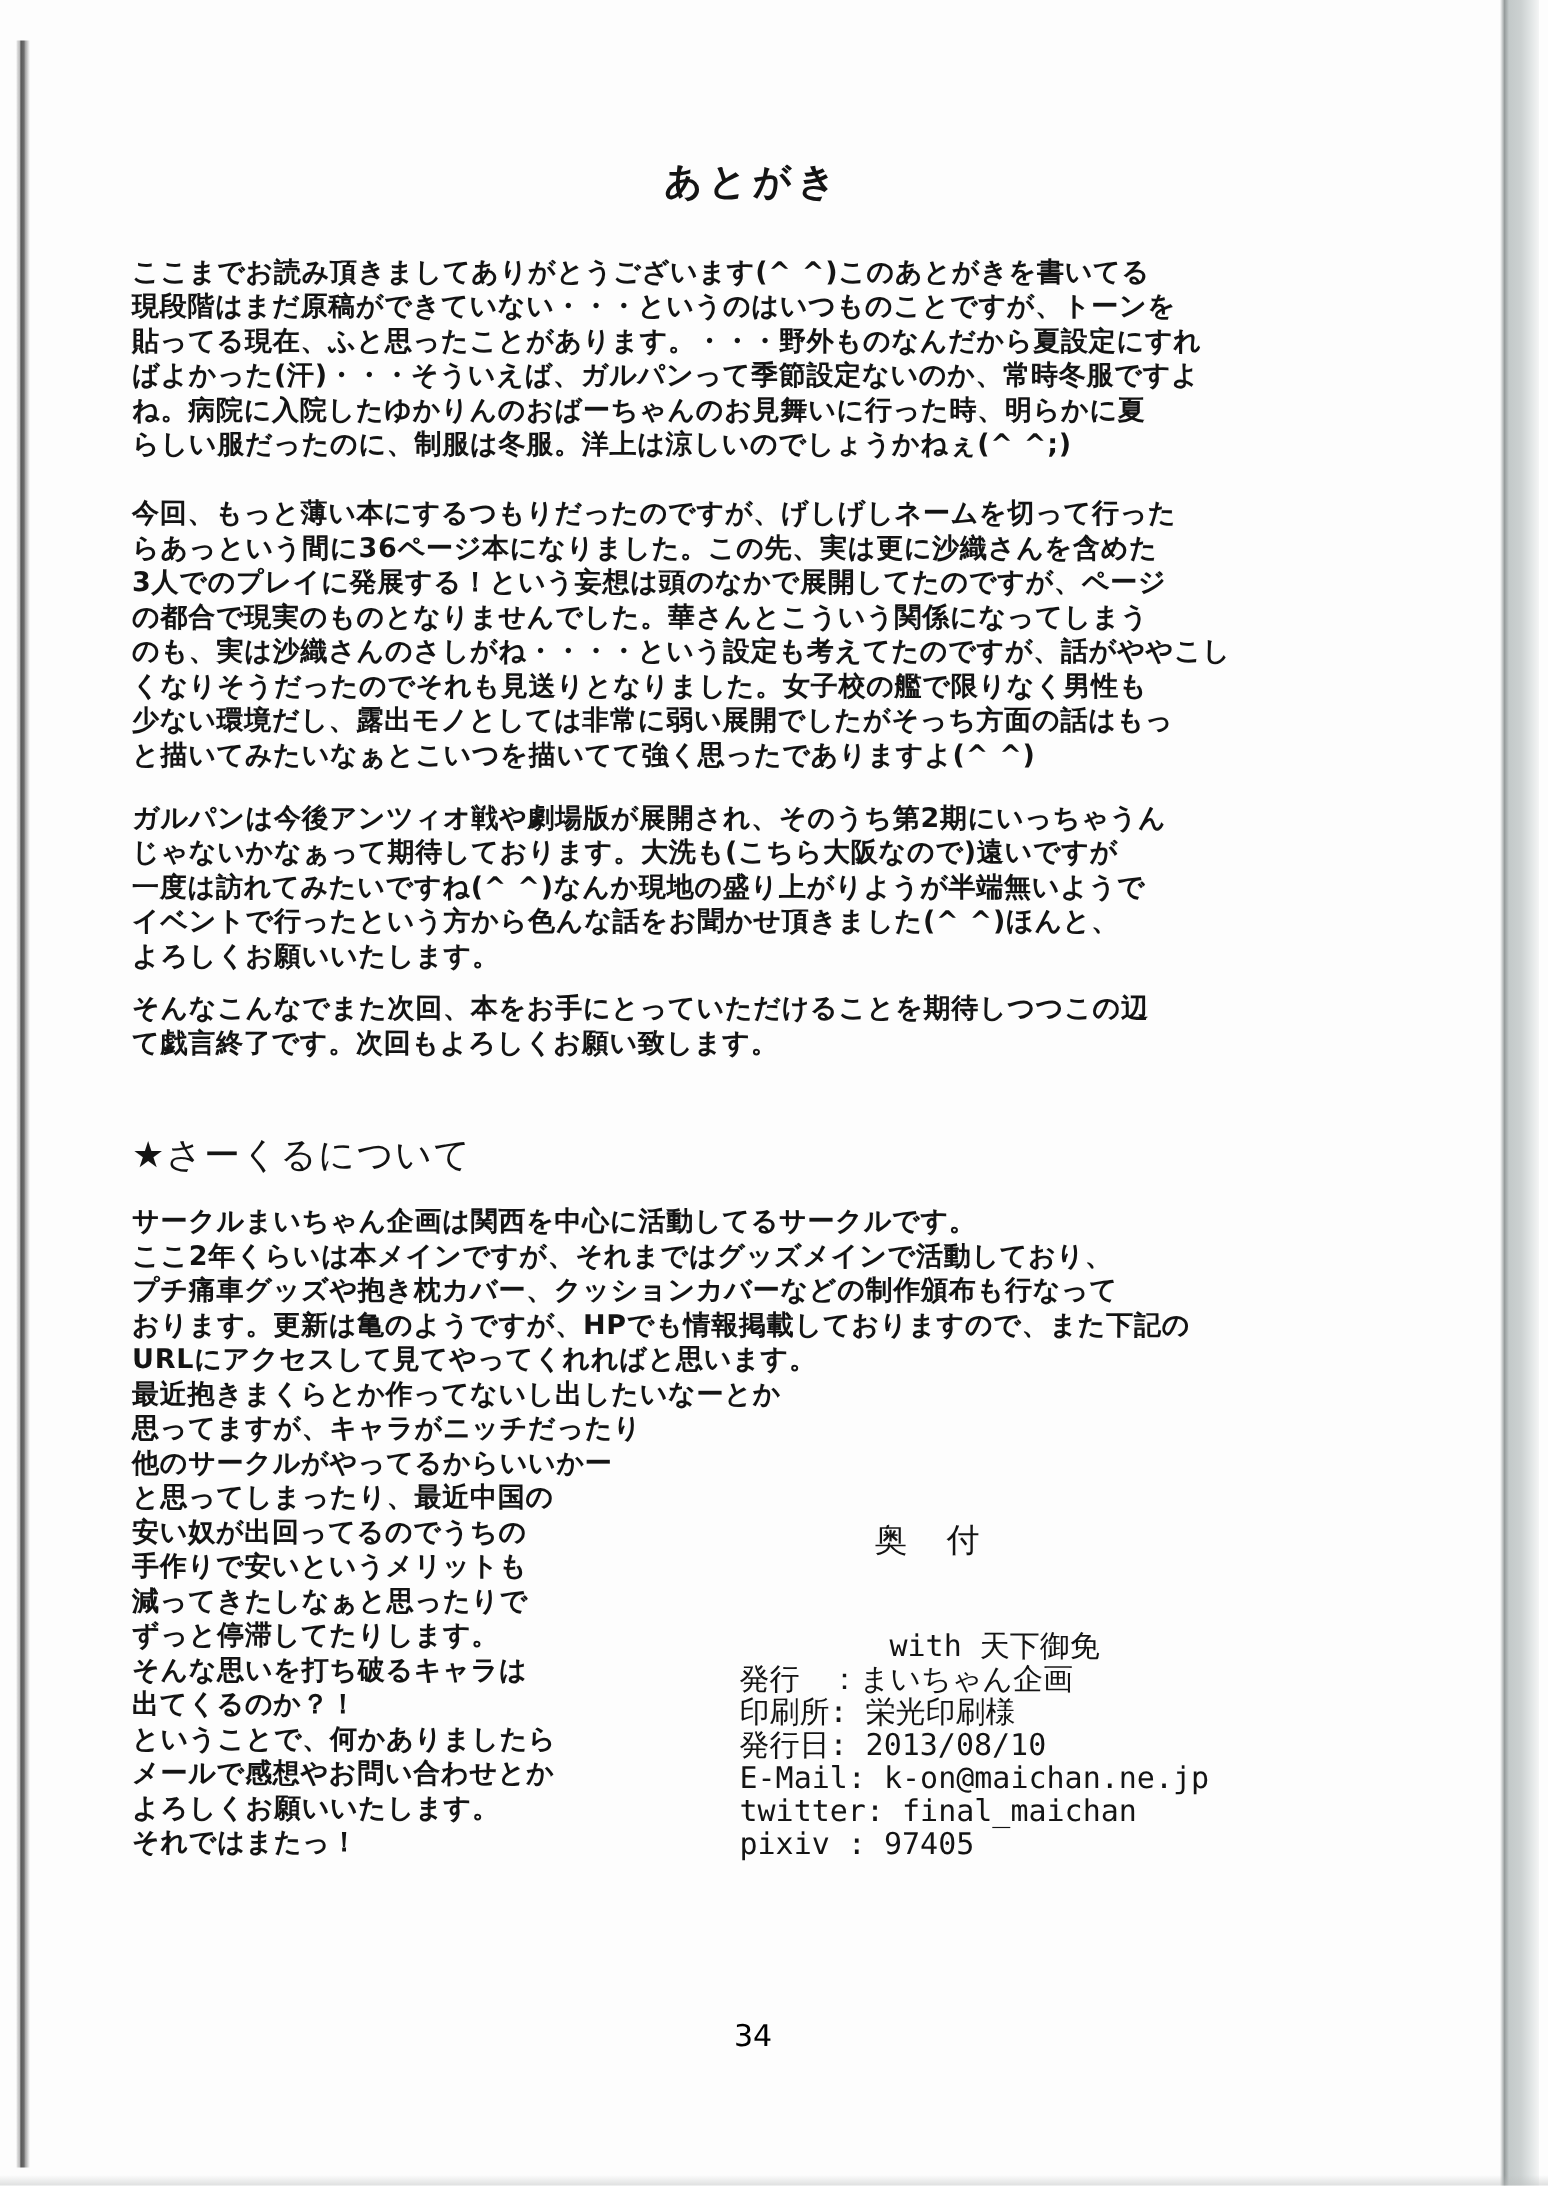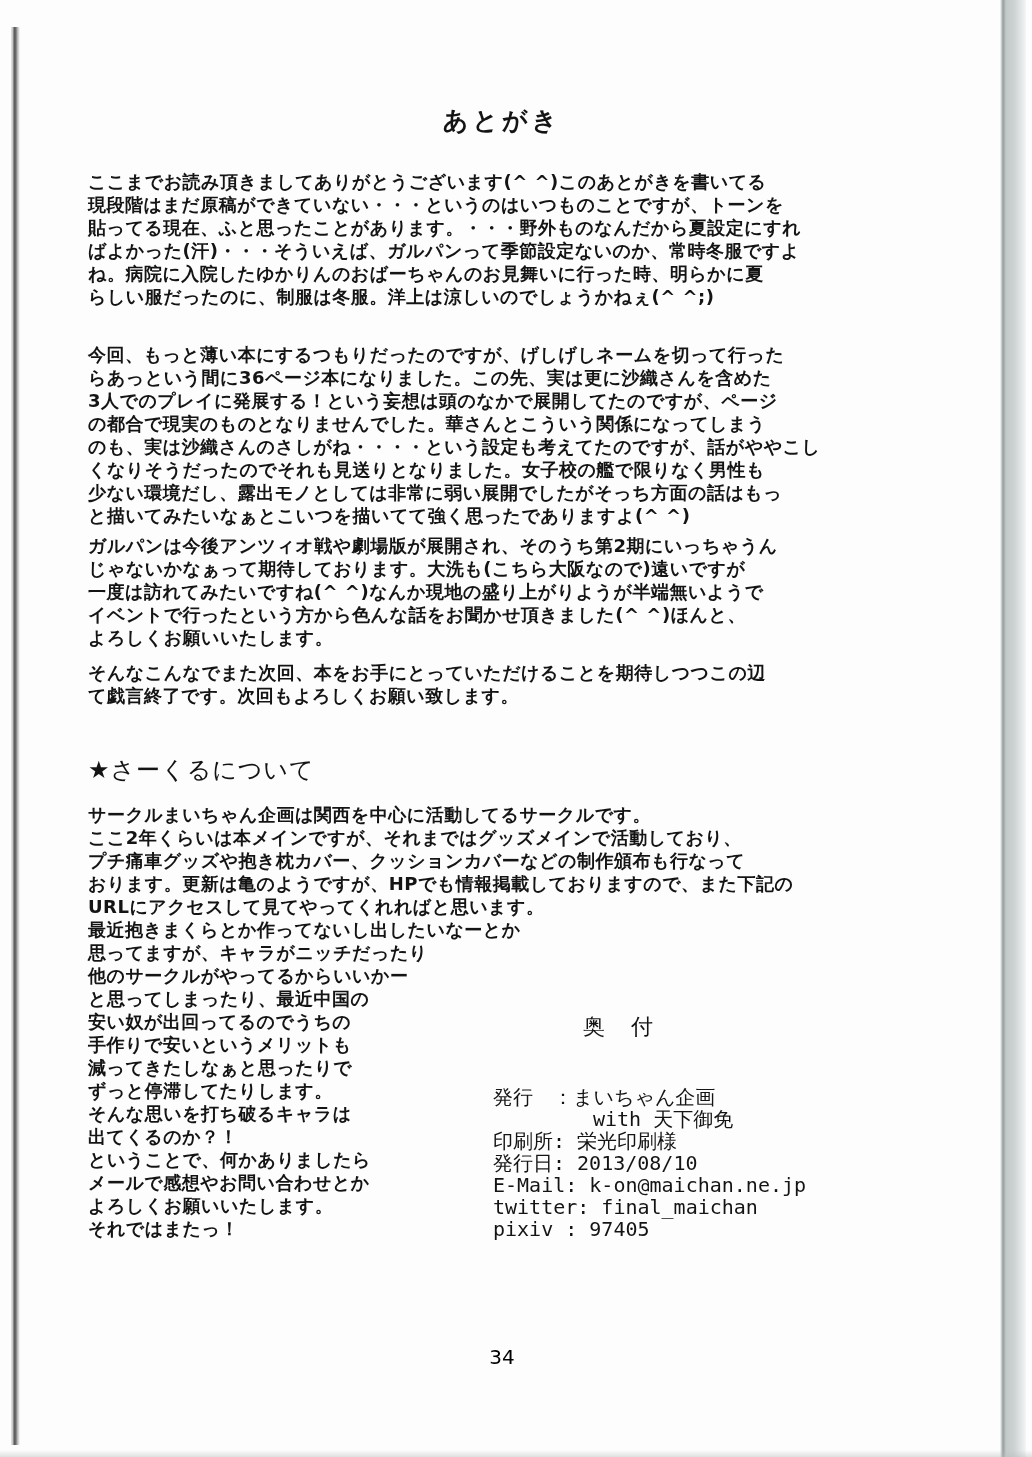--- a/index.html
+++ b/index.html
@@ -29,21 +29,21 @@
   .title{
     position:absolute;left:0;top:104px;width:1004px;
     text-align:center;font-size:25px;font-weight:bold;letter-spacing:4px;
   }
   .para{
     position:absolute;left:88px;width:880px;
     font-size:18px;line-height:23px;font-weight:bold;
     white-space:pre-line;letter-spacing:0.5px;
   }
   .p1{top:170px;}
-  .p2{top:331px;margin-top:12px;}
+  .p2{top:331px;}
   .p3{top:534px;}
   .p4{top:661px;}
   .section-heading{
     position:absolute;left:88px;top:754px;
     font-size:24px;font-weight:normal;letter-spacing:1px;
   }
   .circle-body{top:803px;}
   .colophon-heading{
     position:absolute;left:583px;top:1012px;
     font-family:"DejaVu Sans Mono","Liberation Mono",monospace;
@@ -110,22 +110,22 @@
 ずっと停滞してたりします。
 そんな思いを打ち破るキャラは
 出てくるのか？！
 ということで、何かありましたら
 メールで感想やお問い合わせとか
 よろしくお願いいたします。
 それではまたっ！</div>
 
   <div class="colophon-heading">奥　付</div>
   <div class="colophon-lines">
+    <div class="colophon-line">　　　　　with 天下御免</div>
     <div class="colophon-line">発行　：まいちゃん企画</div>
-    <div class="colophon-line">　　　　　with 天下御免</div>
     <div class="colophon-line">印刷所: 栄光印刷様</div>
     <div class="colophon-line">発行日: 2013/08/10</div>
     <div class="colophon-line">E-Mail: k-on@maichan.ne.jp</div>
     <div class="colophon-line">twitter: final_maichan</div>
     <div class="colophon-line">pixiv : 97405</div>
   </div>
 
   <div class="page-number">34</div>
 
 </div>

